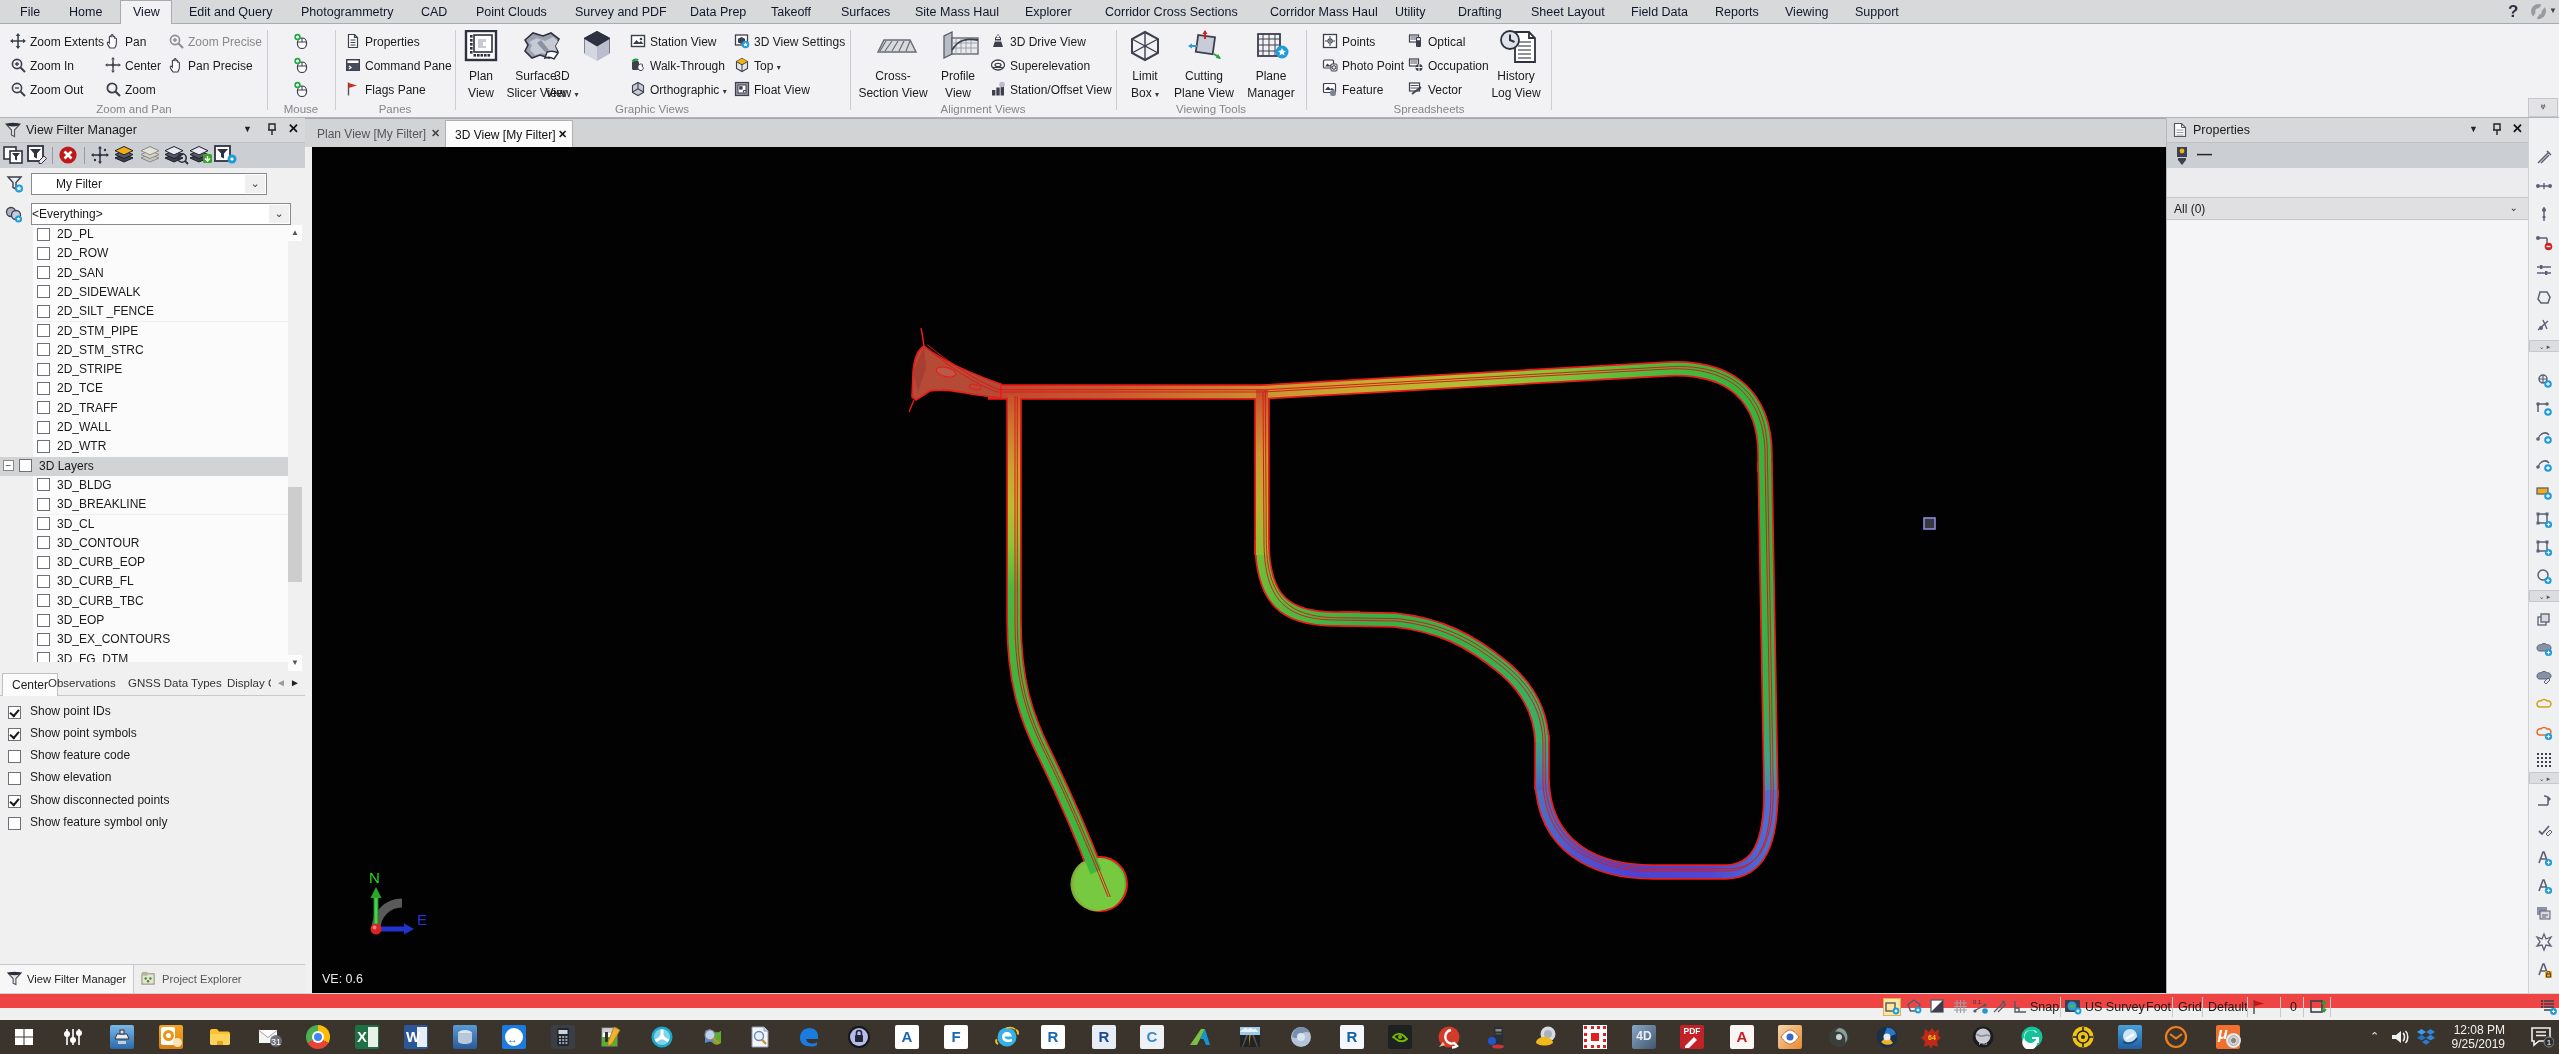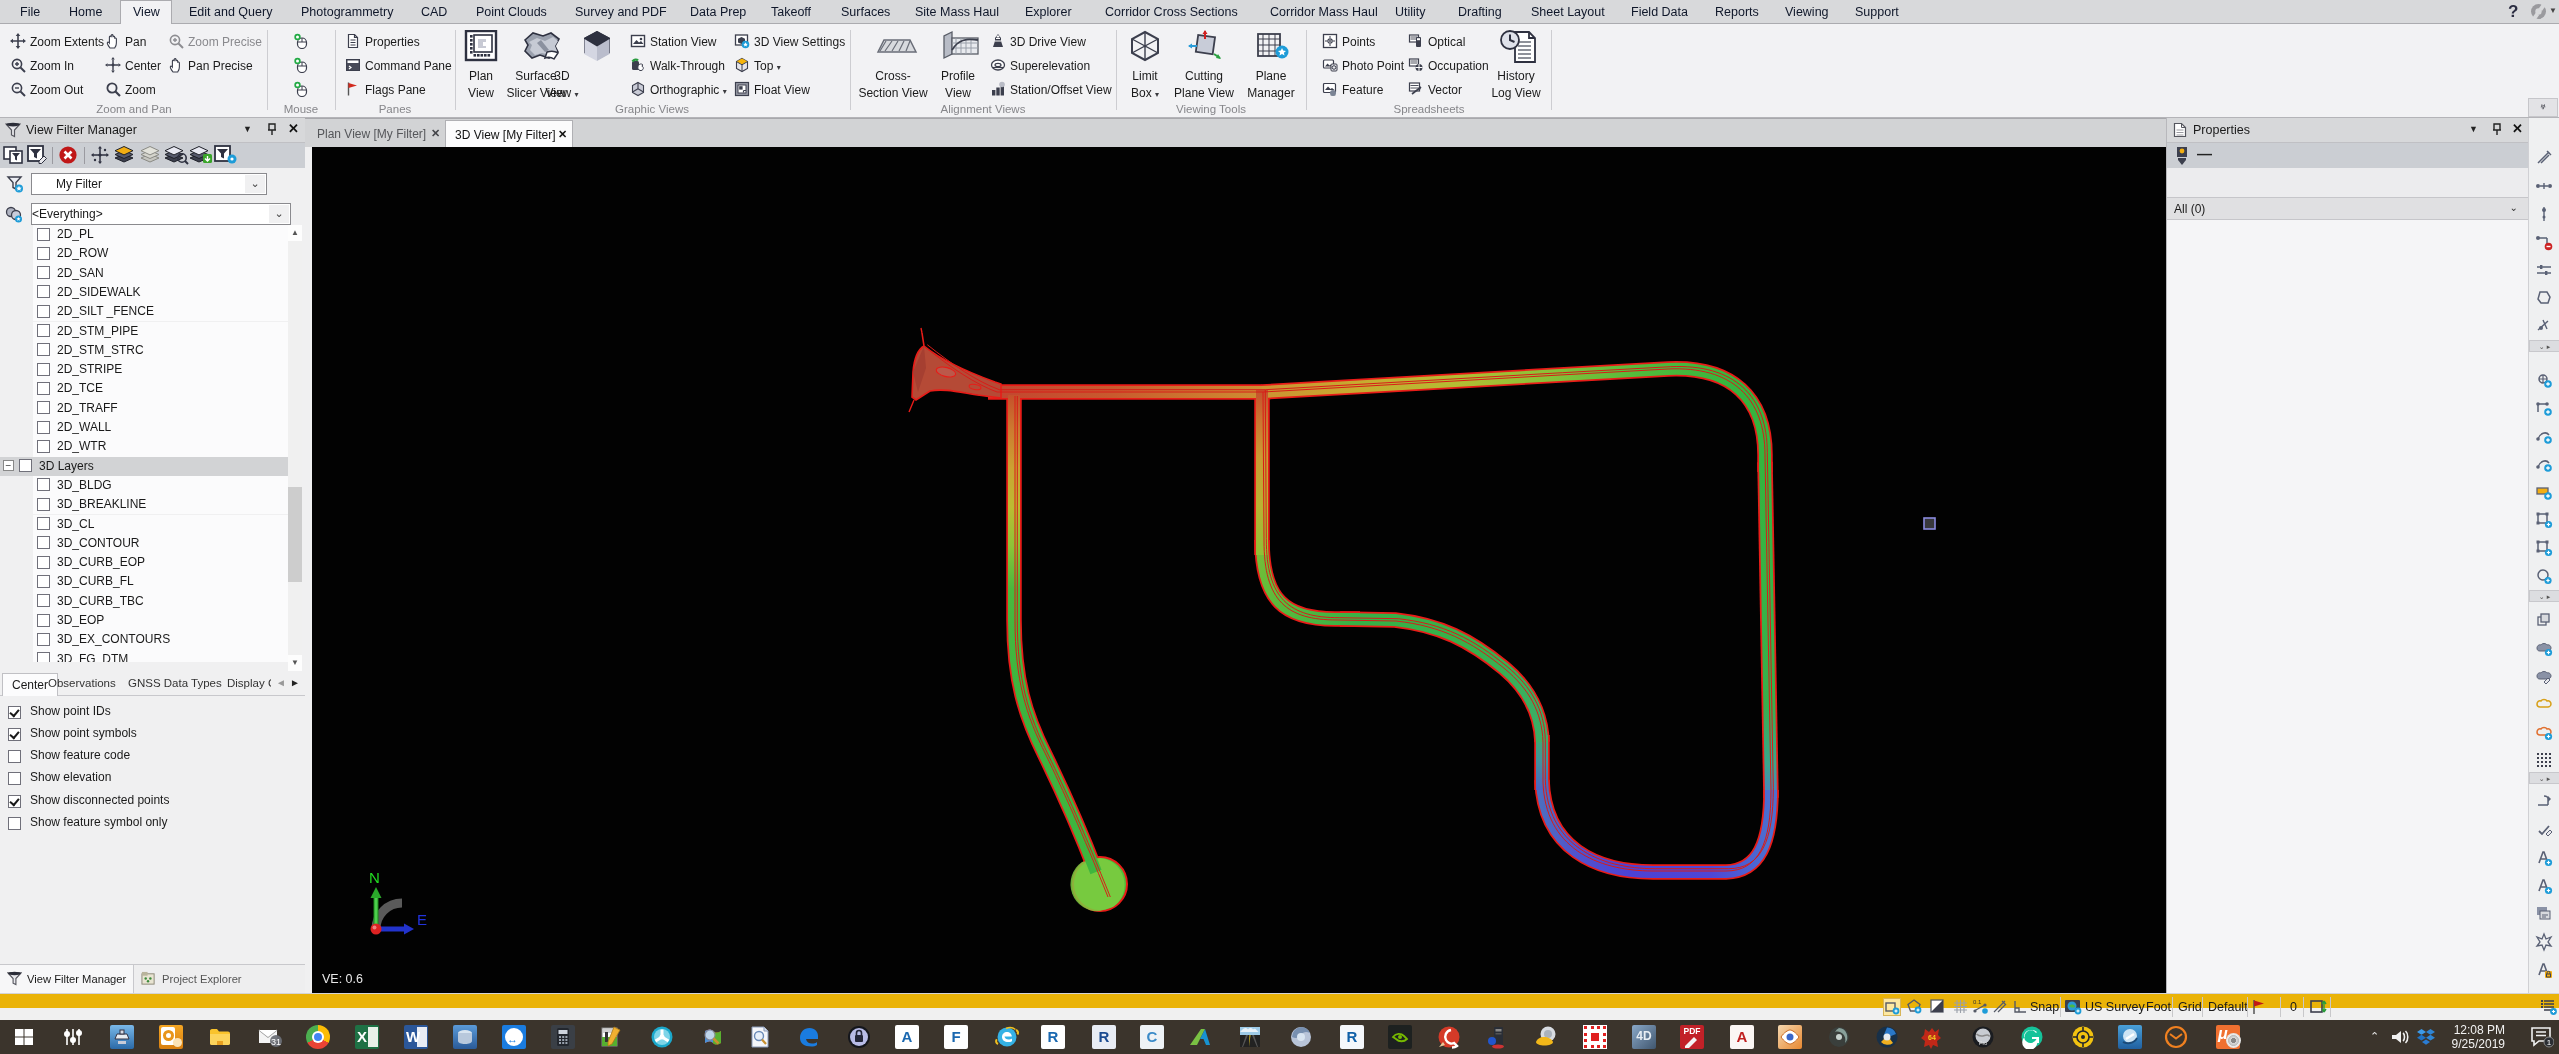--- a/index.html
+++ b/index.html
@@ -833,21 +833,21 @@
       </svg></div>
 <div style="position:absolute;left:5px;top:814px"><svg width="20" height="20" viewBox="0 0 20 20">
         <path d="M10 2l2 5 5-2-3 5 3 4-5-1-2 5-2-5-5 1 3-4-3-5 5 2z" fill="none" stroke="#5a6175" stroke-width="1.3"></path>
       </svg></div>
 <div style="position:absolute;left:5px;top:842px"><svg width="20" height="20" viewBox="0 0 20 20">
         <path d="M5 15L9 4h1l4 11M6.5 11h6" fill="none" stroke="#5a6175" stroke-width="1.6"></path>
         <rect x="11" y="11" width="7" height="7" rx="1" fill="#f2ae12"></rect>
         <path d="M13 14v-1.2a1.5 1.5 0 013 0V14m-3.5 0h4v3h-4z" stroke="#3c3f4d" fill="none"></path>
       </svg></div>
 </div>
-<div style="position:absolute;left:0;top:993px;width:2559px;height:15px;background:#eab308;border-top:1px solid #d4d4d6">
+<div style="position:absolute;left:0;top:993px;width:2559px;height:15px;background:#ef4444;border-top:1px solid #d4d4d6">
 <div style="position:absolute;left:1883px;top:4px;width:18px;height:18px;background:#fde8a2;border:1px solid #d8b558;"><svg width="17" height="17" viewBox="0 0 17 17">
         <rect x="2" y="4" width="9" height="8" fill="none" stroke="#555a66" stroke-width="1.4"></rect>
         <circle cx="12" cy="12" r="3.4" fill="#1e9cd8"></circle>
         <path d="M10.4 12h3.2M12 10.4v3.2" stroke="#fff" stroke-width="1.2"></path>
       </svg></div>
 <div style="position:absolute;left:1906px;top:4px;width:18px;height:18px;"><svg width="17" height="17" viewBox="0 0 17 17">
         <path d="M8 2l6 4.5L11.5 13h-7L2 6.5z" fill="none" stroke="#555a66" stroke-width="1.4"></path>
         <circle cx="12" cy="12" r="3.4" fill="#1e9cd8"></circle>
         <path d="M10.4 12h3.2M12 10.4v3.2" stroke="#fff" stroke-width="1.2"></path>
       </svg></div>

